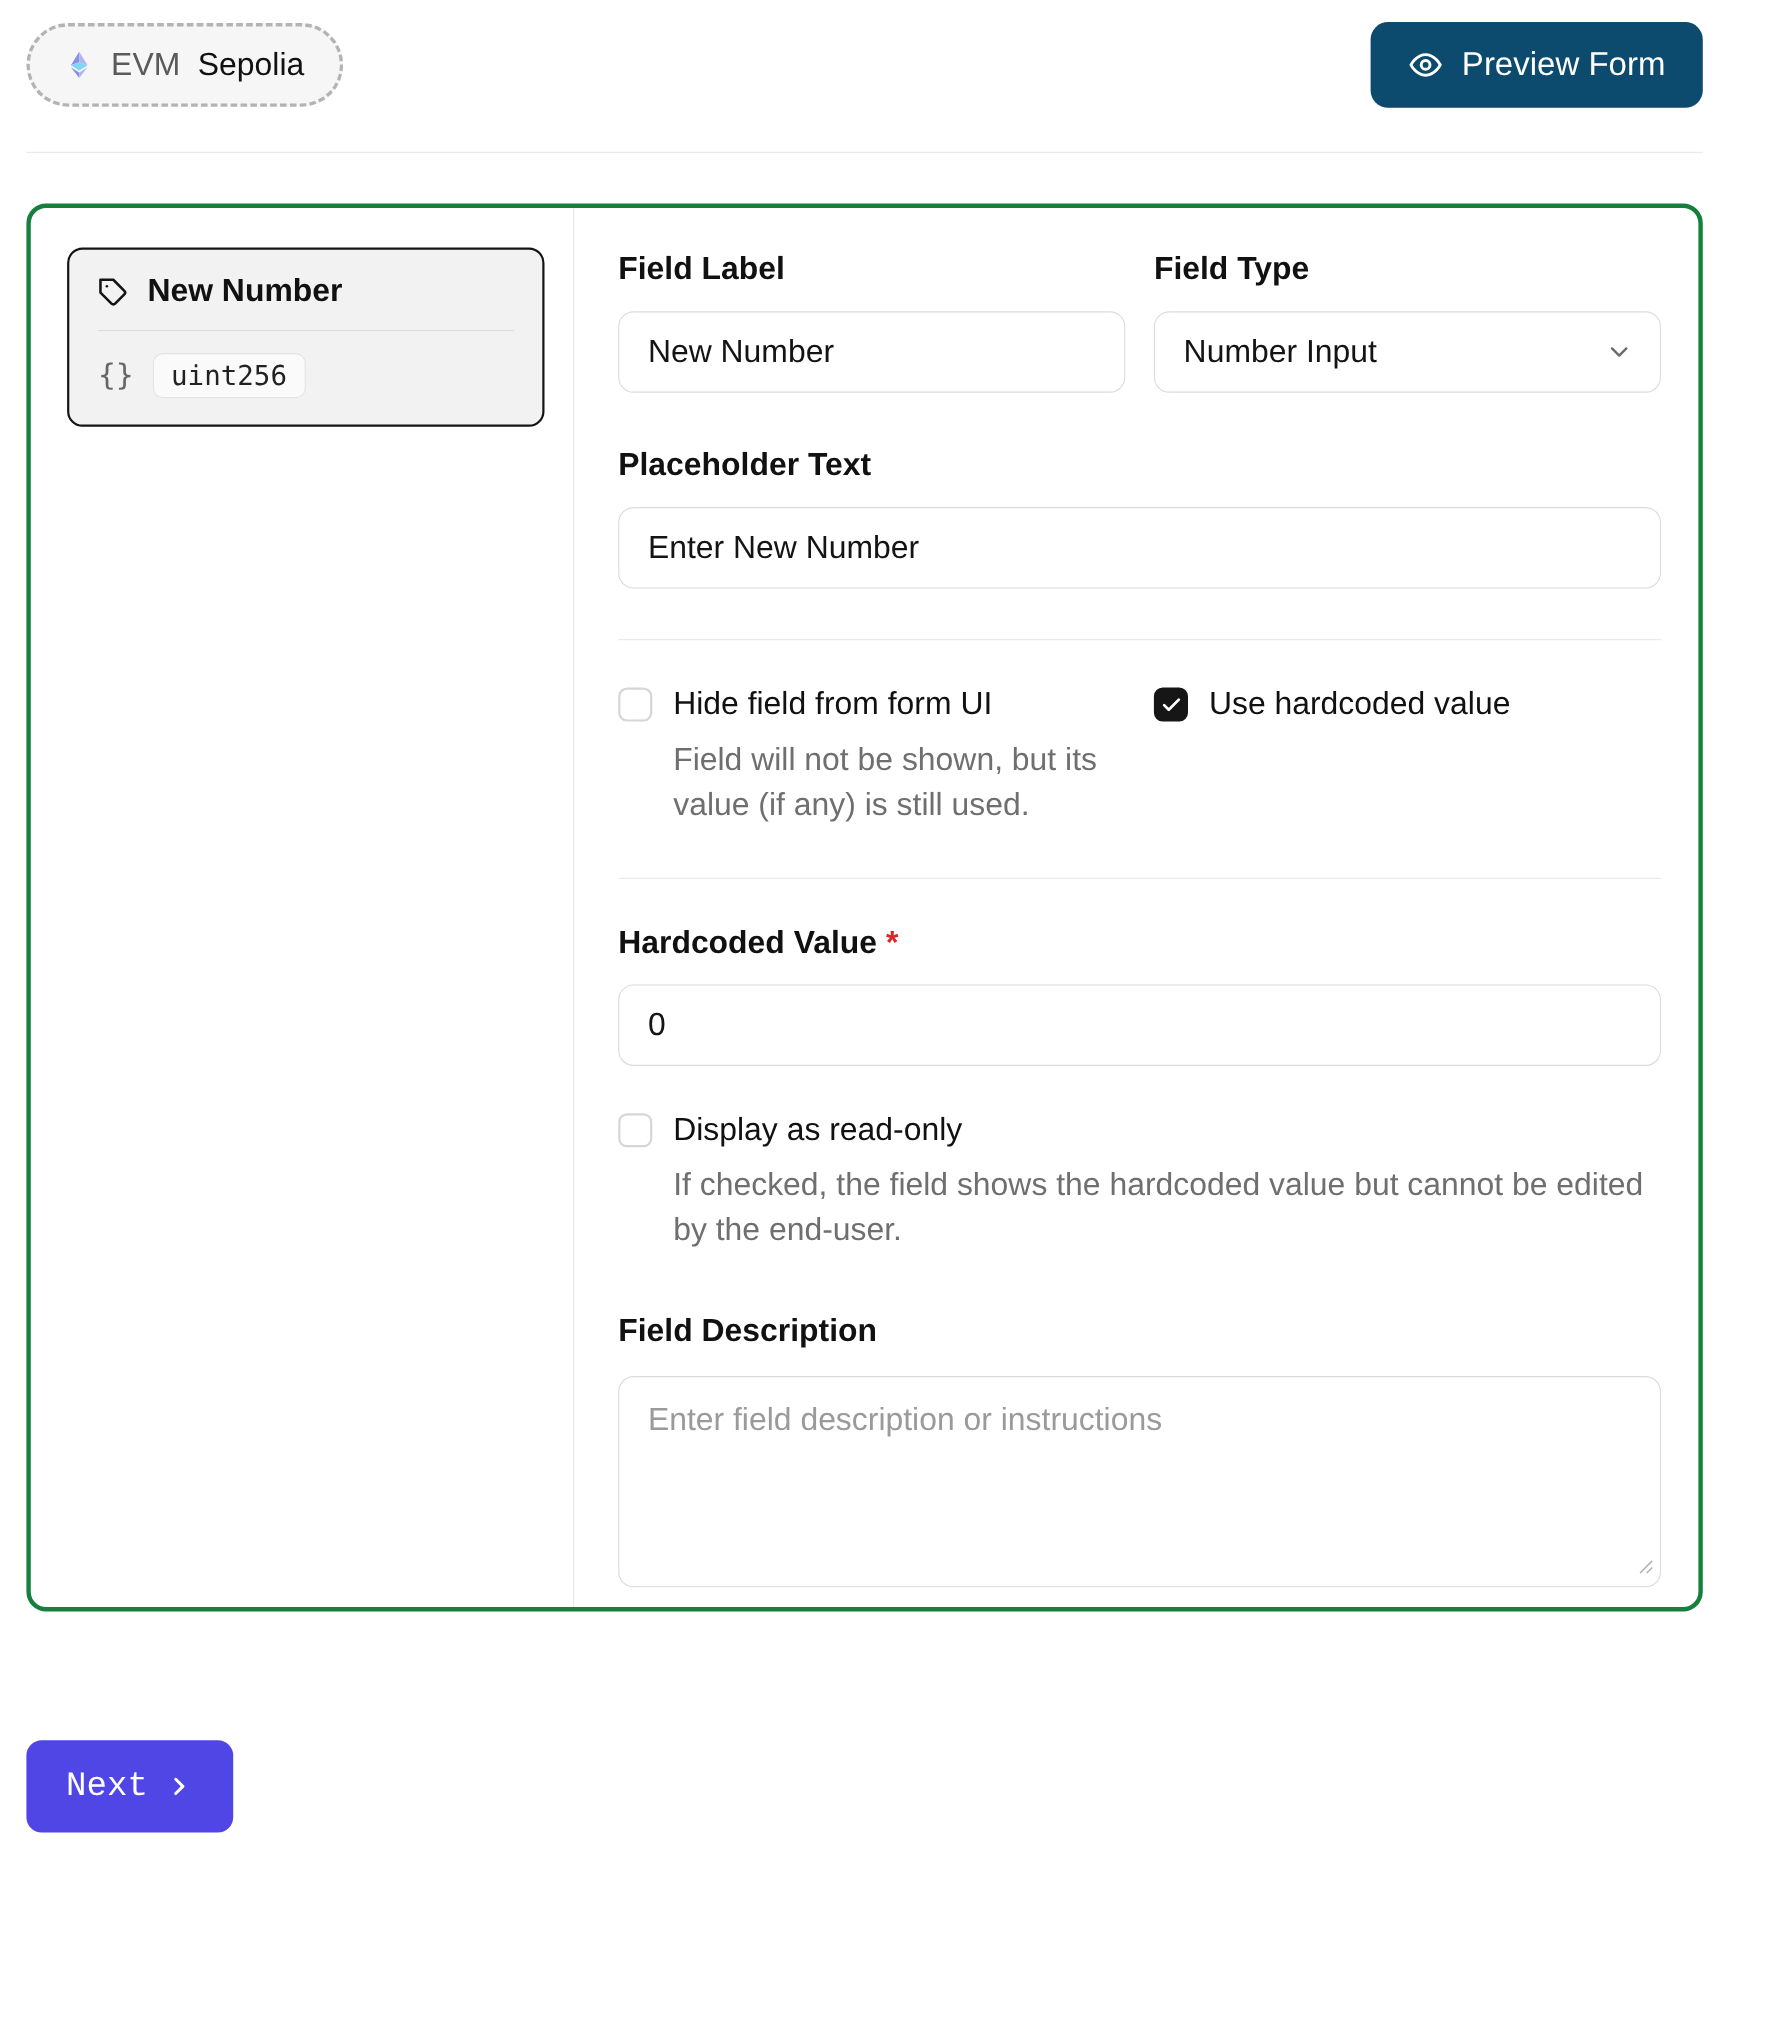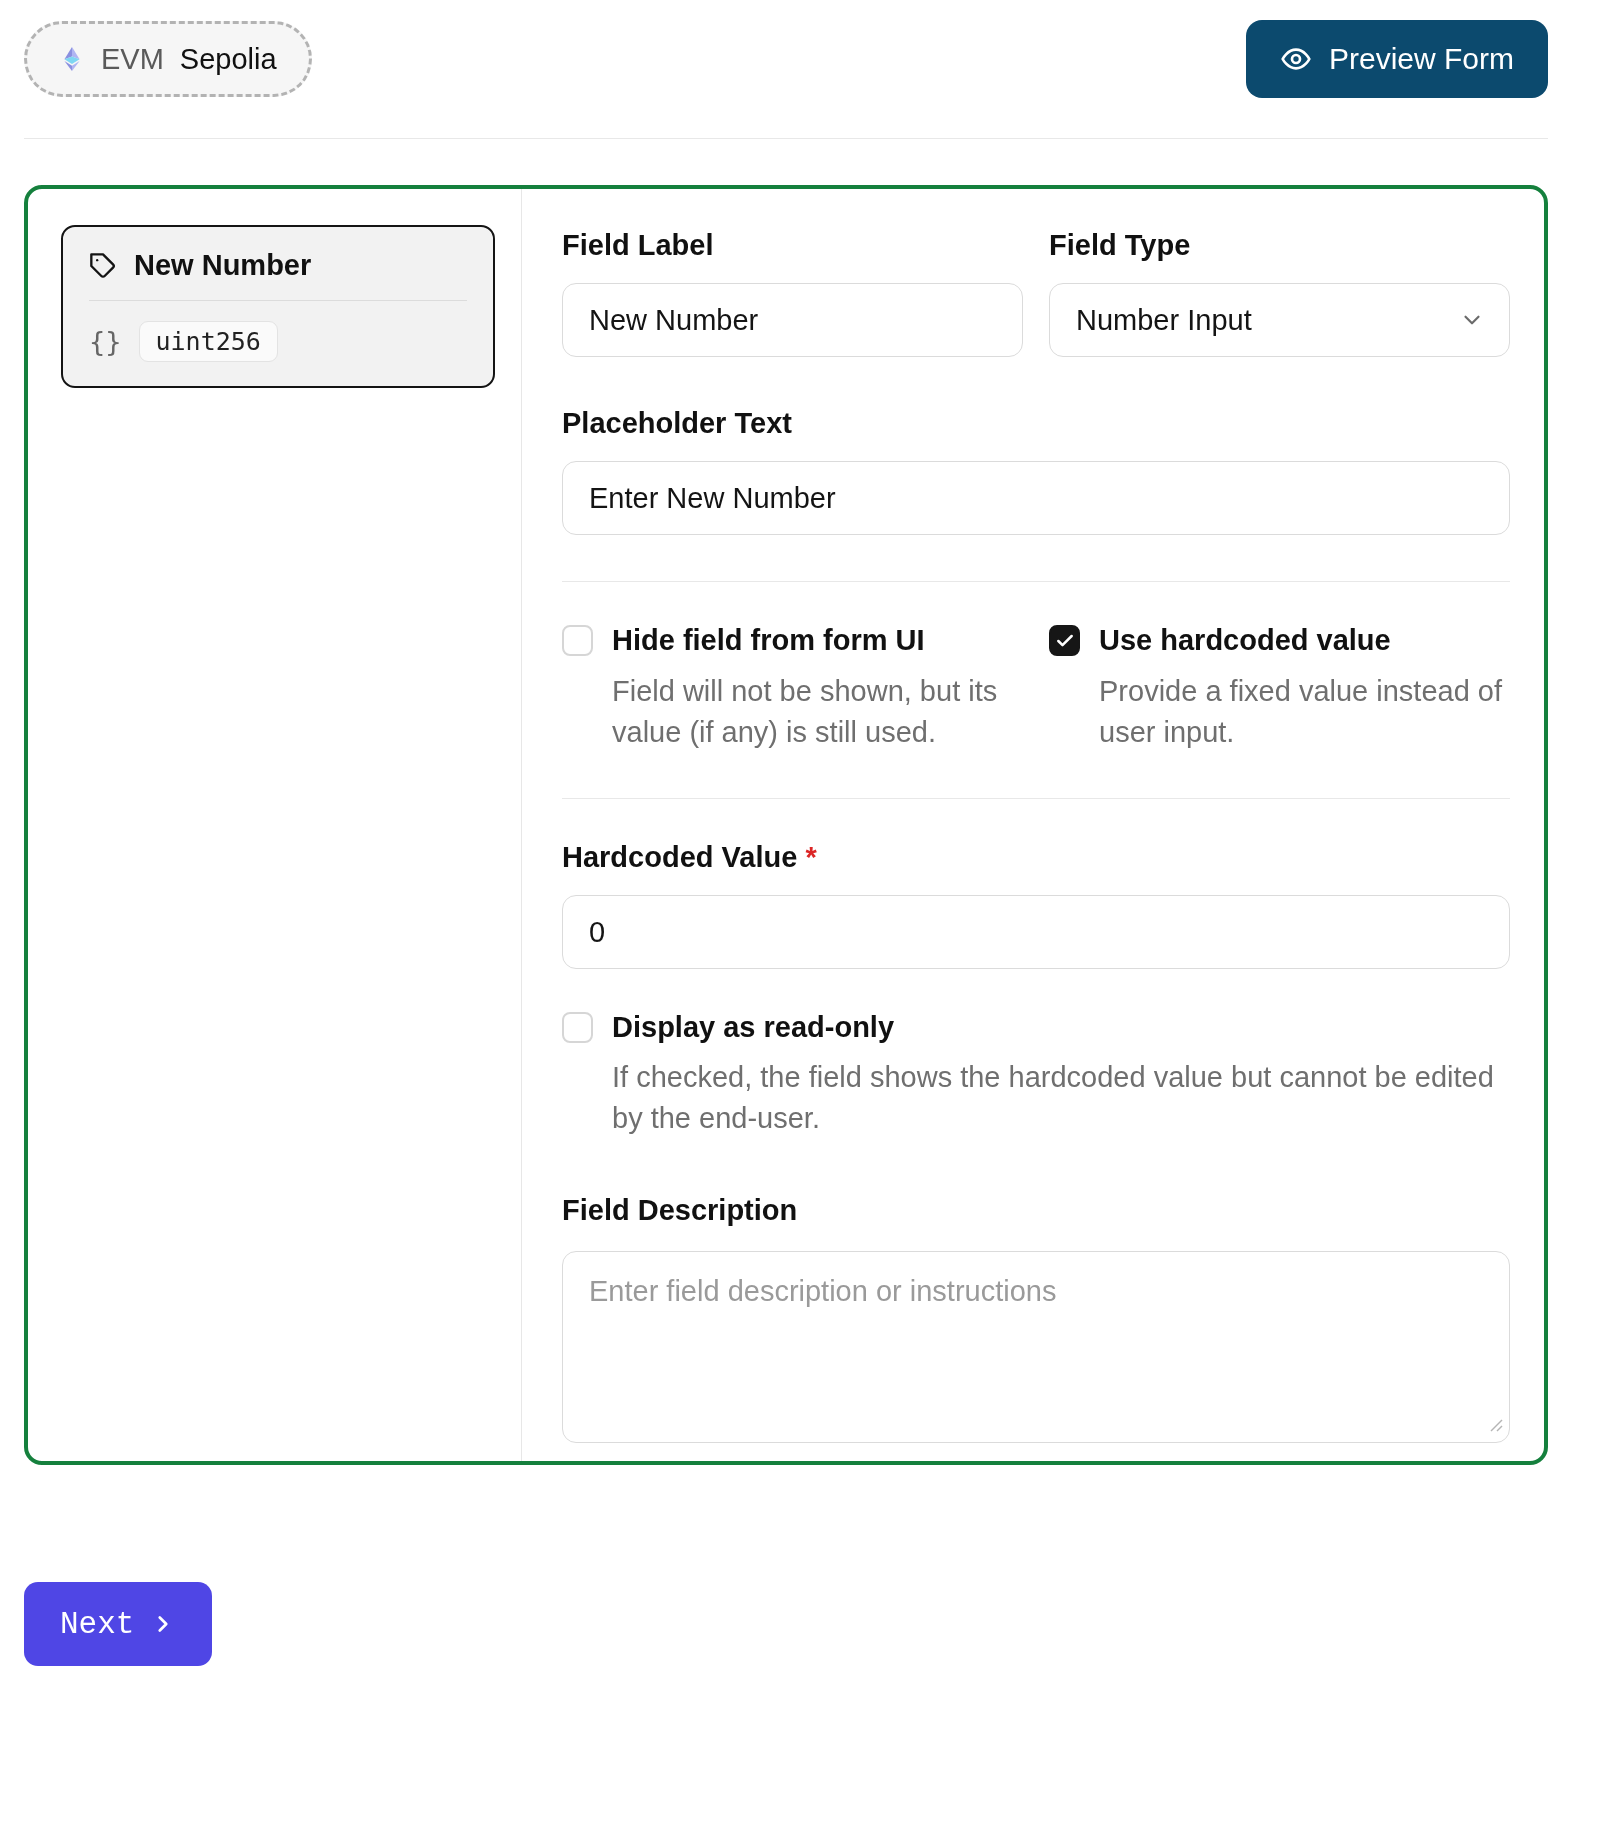--- a/index.html
+++ b/index.html
@@ -40,21 +40,21 @@
   .select { position: relative; display: flex; align-items: center; height: 74px; border: 1px solid #dbdbdb; border-radius: 14px; padding: 0 64px 0 26px; font-size: 29px; cursor: pointer; background: #fff; }
   .select .chev { position: absolute; right: 24px; top: 50%; transform: translateY(-50%); display: flex; }
   .section { margin-top: 50px; }
   .divider { border: none; border-top: 1px solid #e8e8e8; margin-top: 46px; }
   .chk-section { margin-top: 42px; }
   .chk-row { display: flex; align-items: center; gap: 19px; }
   .checkbox { width: 31px; height: 31px; border: 2px solid #d6d6d6; border-radius: 8px; background: #fff; flex-shrink: 0; display: flex; align-items: center; justify-content: center; cursor: pointer; }
   .checkbox svg { display: none; }
   .checkbox.checked { background: #161616; border-color: #161616; }
   .checkbox.checked svg { display: block; }
-  .chk-label { font-size: 29px; font-weight: 700; color: #111; cursor: pointer; }
+  .chk-label { font-size: 29px; font-weight: 400; color: #111; cursor: pointer; }
   .chk-desc { margin: 14px 0 0 50px; font-size: 29px; color: #6f6f6f; line-height: 1.4; }
   .req-star { color: #dc2626; }
   .ta-wrap { position: relative; margin-top: 24px; }
   textarea.tb { height: 192px; padding: 20px 26px; resize: none; display: block; line-height: 1.35; }
   .tb::placeholder, textarea.tb::placeholder { color: #9a9a9a; }
   .resize-grip { position: absolute; right: 7px; bottom: 7px; pointer-events: none; }
 
   
   .footer { display: flex; justify-content: flex-start; margin-top: 117px; font-family: Liberation Mono, monospace; }
   .next-btn { display: inline-flex; align-items: center; gap: 16px; height: 84px; padding: 0 36px; border: none; border-radius: 14px; background: #4f46e5; color: #fff; font-size: 31px; font-weight: 500; font-family: inherit; cursor: pointer; }
@@ -150,21 +150,20 @@
         </div>
         <div>
           <div class="chk-row">
             <span class="checkbox checked">
               <svg width="20" height="20" viewBox="0 0 24 24" fill="none" stroke="#fff" stroke-width="3" stroke-linecap="round" stroke-linejoin="round">
                   <polyline points="20 6 9 17 4 12"></polyline>
                 </svg>
             </span>
             <span class="chk-label">Use hardcoded value</span>
           </div>
-          <div class="chk-desc">Provide a fixed value instead of user input.</div>
         </div>
       </div>
 
       <hr class="divider">
 
       <div class="chk-section">
         <span class="lbl">
           <span>Hardcoded Value</span>
           <span class="req-star">*</span>
         </span>

